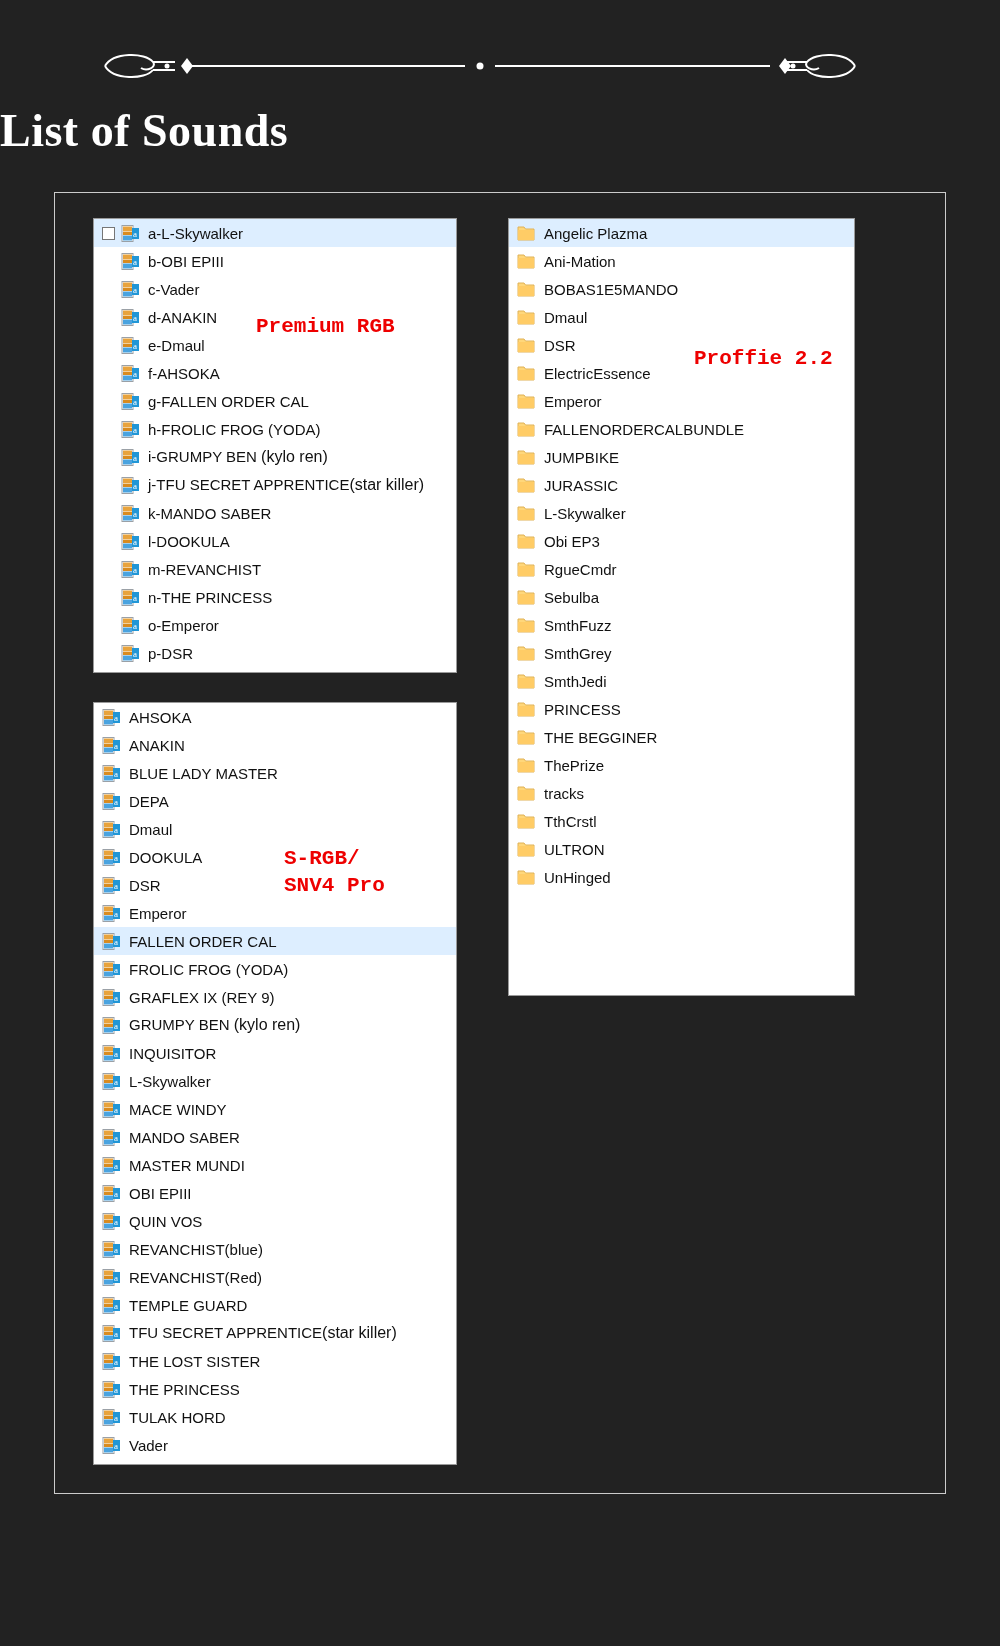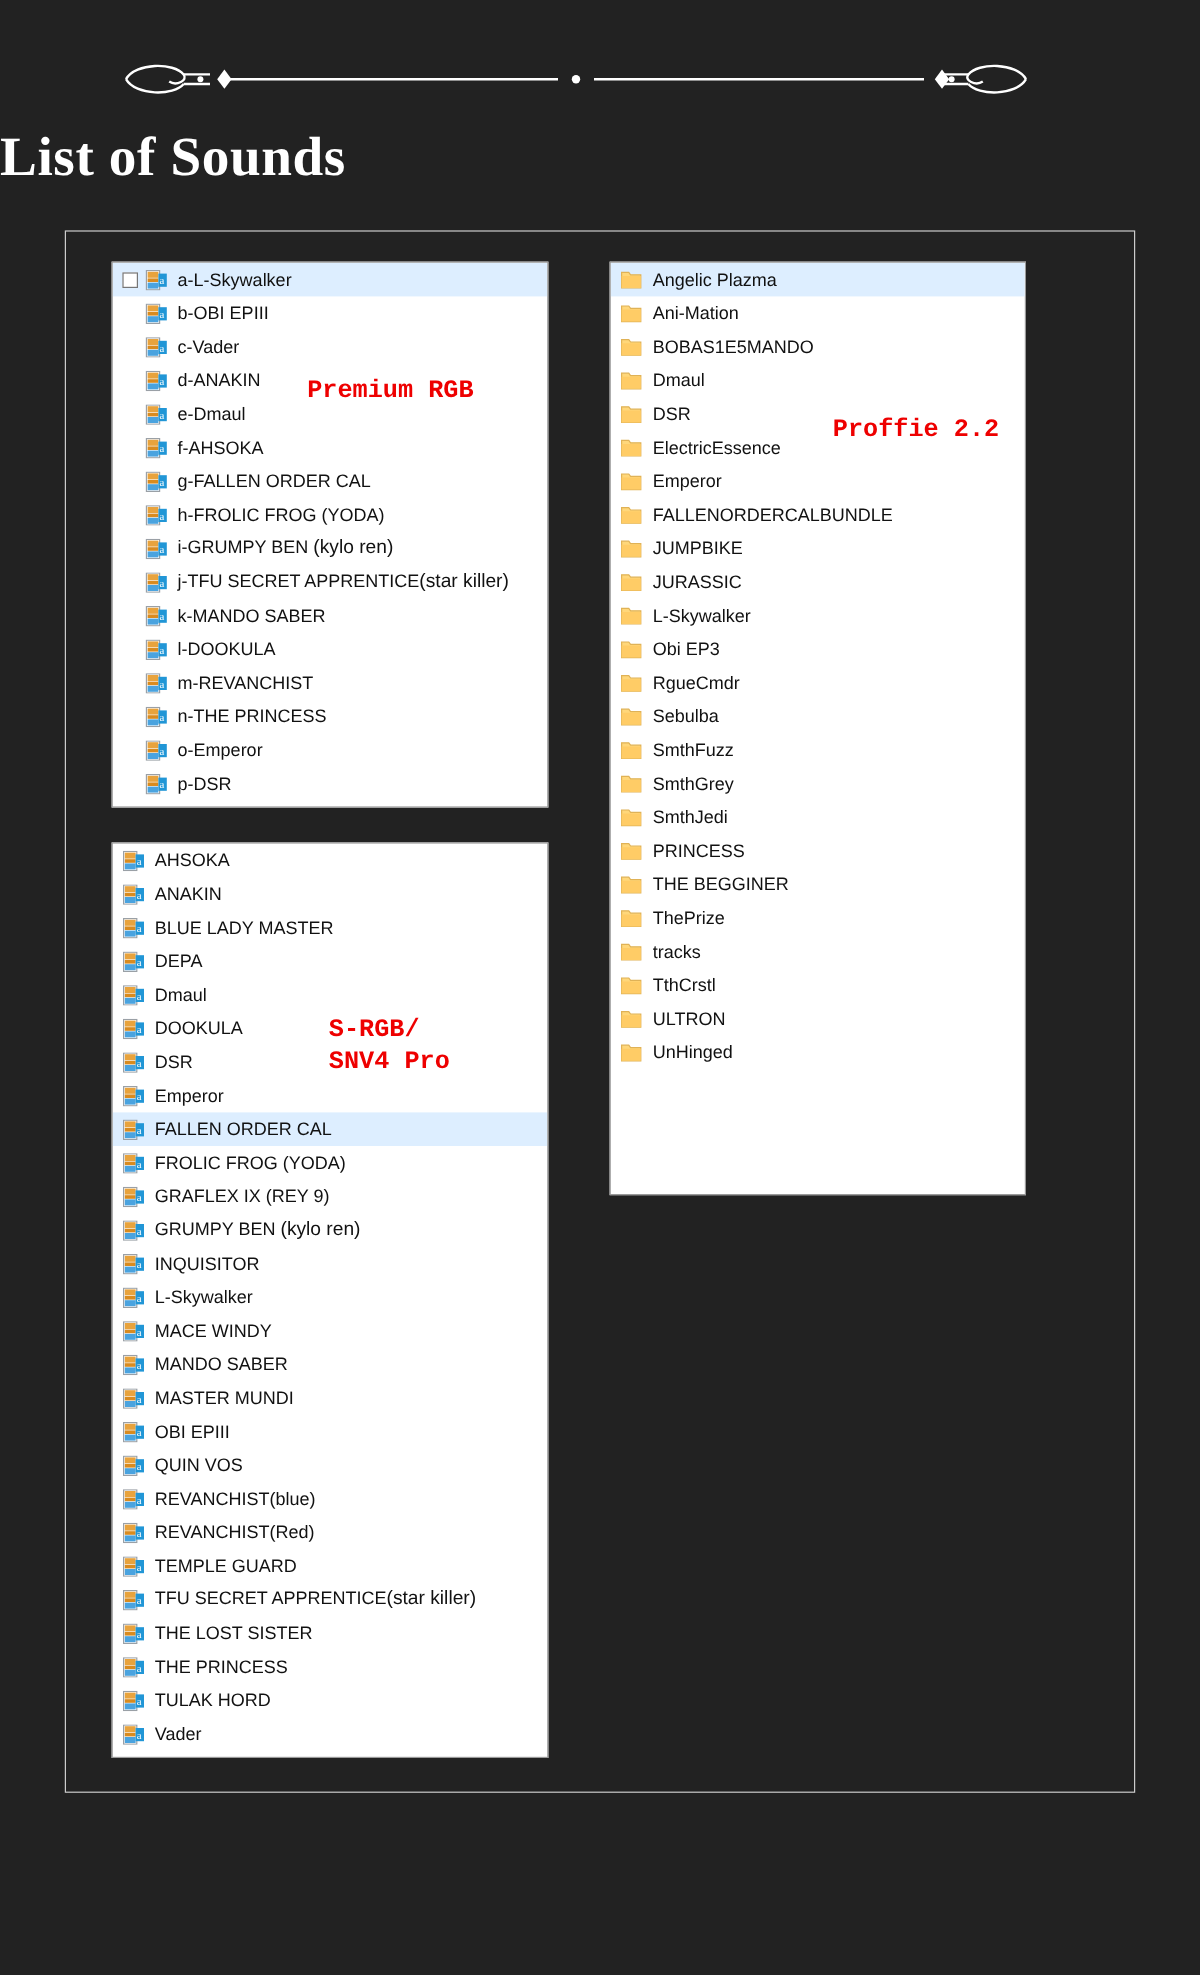--- a/index.html
+++ b/index.html
@@ -109,21 +109,21 @@
   
   .annotation {
     position: absolute;
     color: #ee0000;
     font-weight: bold;
     font-size: 21px;
     line-height: 27px;
     font-family: Liberation Mono, monospace;
   }
   #ann-premium { top: 313px; left: 256px; }
-  #ann-srgb    { top: 845px; left: 274px; }
+  #ann-srgb    { top: 845px; left: 284px; }
   #ann-proffie { top: 345px; left: 694px; }
 </style>
 </head>
 <body>
 
 <div class="ornament">
   <svg width="770" height="52" viewBox="0 0 770 52" xmlns="http://www.w3.org/2000/svg">
     <g stroke="#ffffff" stroke-width="2" fill="none">
       <path d="M10 26 C 18 12, 50 12, 58 22 C 62 27, 52 32, 46 28"></path>
       <path d="M10 26 C 18 40, 50 40, 58 30"></path>

